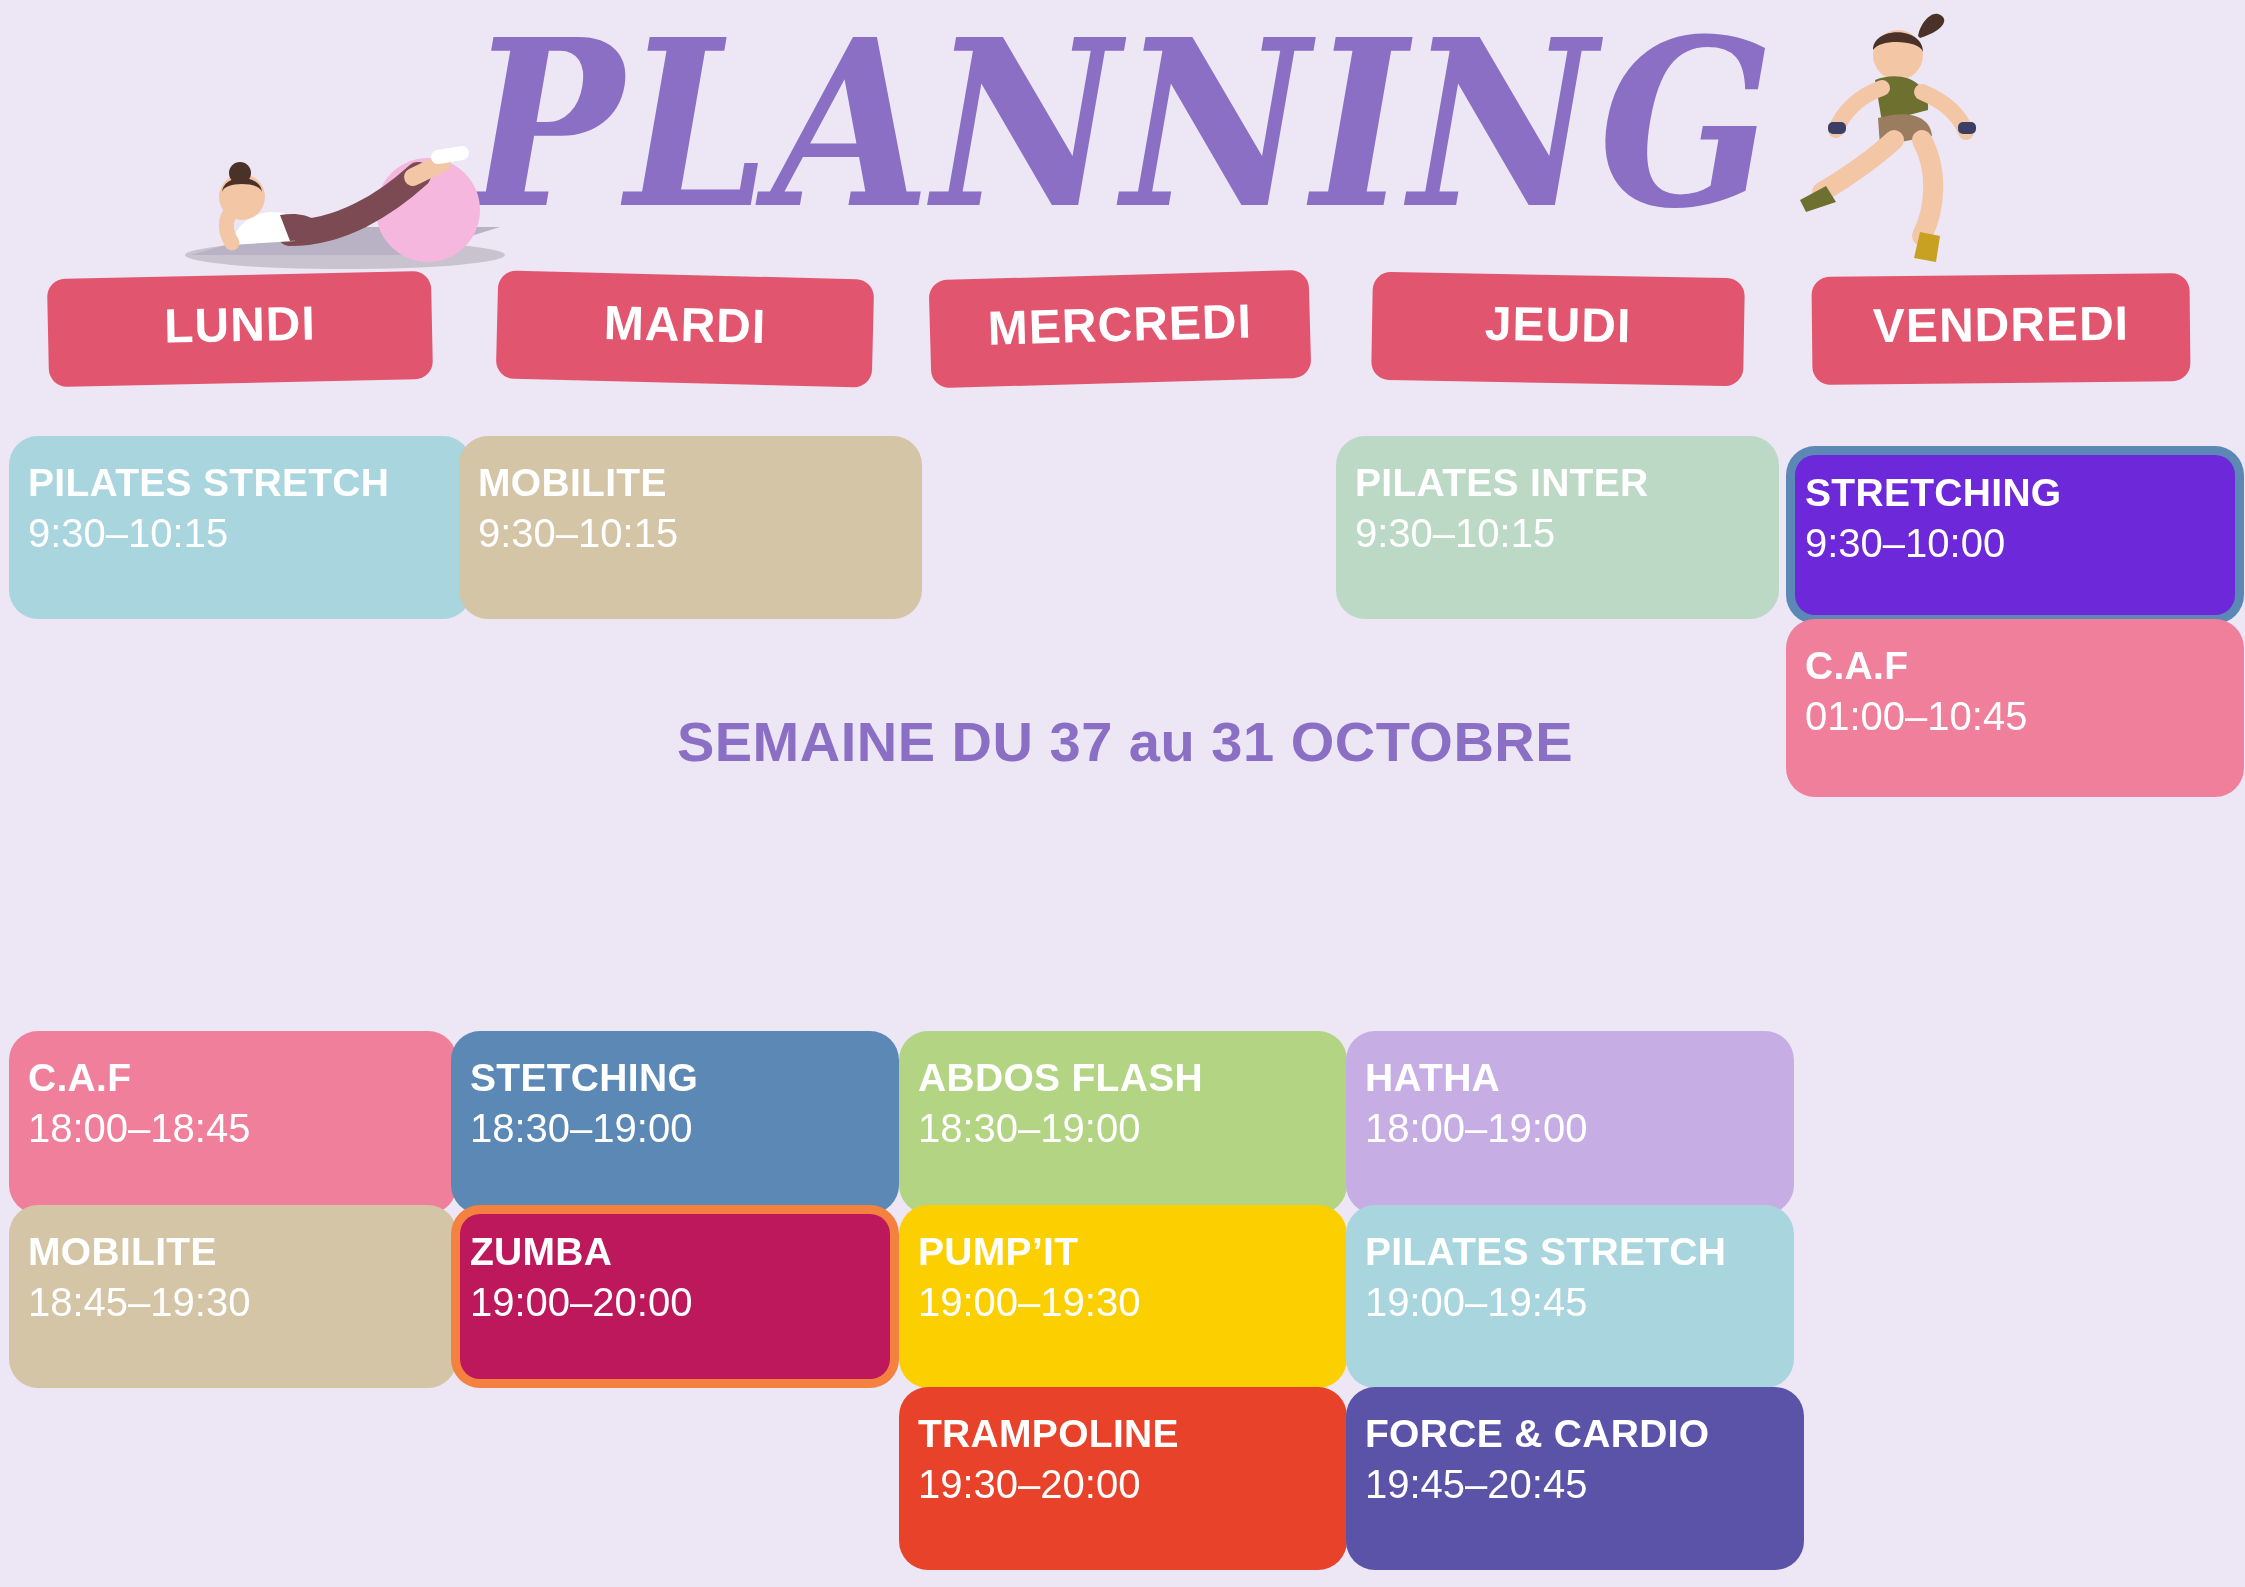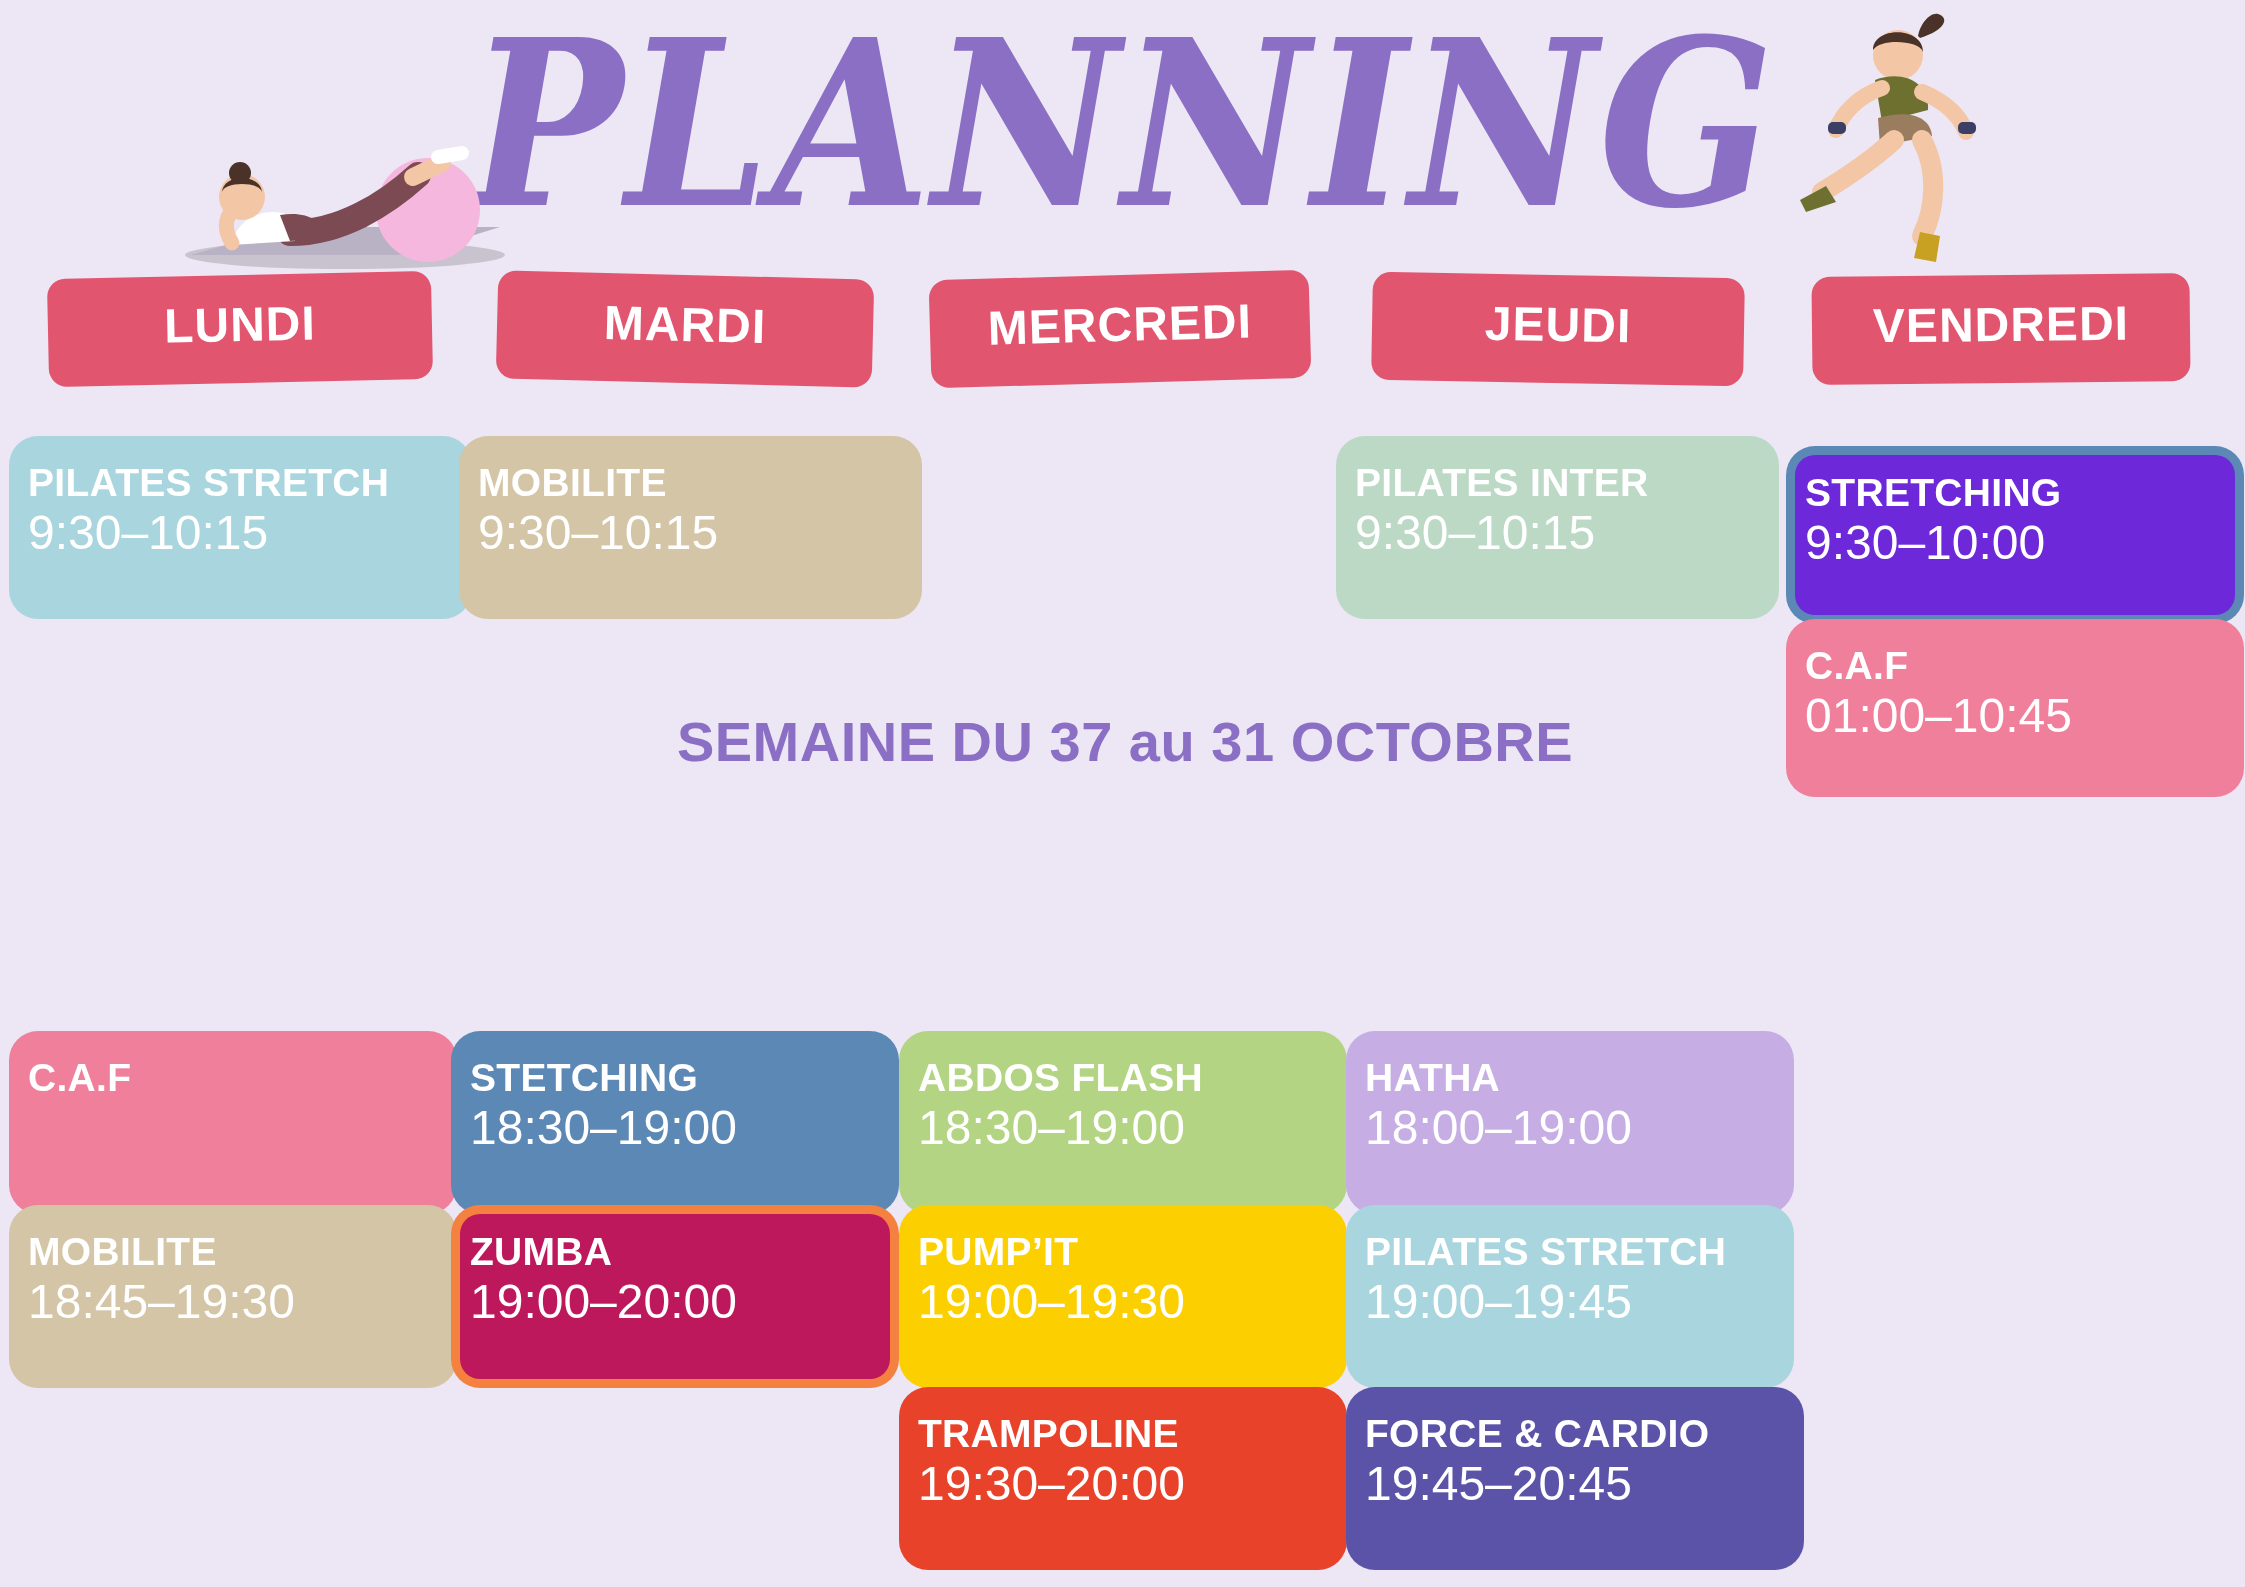--- a/index.html
+++ b/index.html
@@ -92,21 +92,21 @@
     border-radius: 16px;
   }
   .card .name {
     font-size: 39px;
     font-weight: 700;
     line-height: 48px;
     letter-spacing: 0.3px;
     white-space: nowrap;
   }
   .card .time {
-    font-size: 48px;
+    font-size: 40px;
     font-weight: 400;
     line-height: 52px;
   }
   .card-wrap {
     position: absolute;
   }
 </style>
 </head>
 <body>
 
@@ -199,20 +199,21 @@
         <div class="name">C.A.F</div>
         <div class="time">01:00–10:45</div>
       </div>
     </div>
   </div>
 
 <div id="evening-layer">
     <div class="card-wrap" style="left: 18px; top: 1040px; width: 430px; height: 165px;">
       <div class="card" style="left: 0px; top: 0px; width: 430px; height: 165px; background: rgb(239, 127, 155); box-shadow: rgb(239, 127, 155) 0px 0px 0px 9px; border-radius: 20px;">
         <div class="name">C.A.F</div>
+        <div class="time">18:00–18:45</div>
       </div>
     </div>
     <div class="card-wrap" style="left: 18px; top: 1214px; width: 430px; height: 165px;">
       <div class="card" style="left: 0px; top: 0px; width: 430px; height: 165px; background: rgb(211, 197, 166); box-shadow: rgb(211, 197, 166) 0px 0px 0px 9px; border-radius: 20px;">
         <div class="name">MOBILITE</div>
         <div class="time">18:45–19:30</div>
       </div>
     </div>
     <div class="card-wrap" style="left: 460px; top: 1040px; width: 430px; height: 165px;">
       <div class="card" style="left: 0px; top: 0px; width: 430px; height: 165px; background: rgb(91, 136, 181); box-shadow: rgb(91, 136, 181) 0px 0px 0px 9px; border-radius: 20px;">

